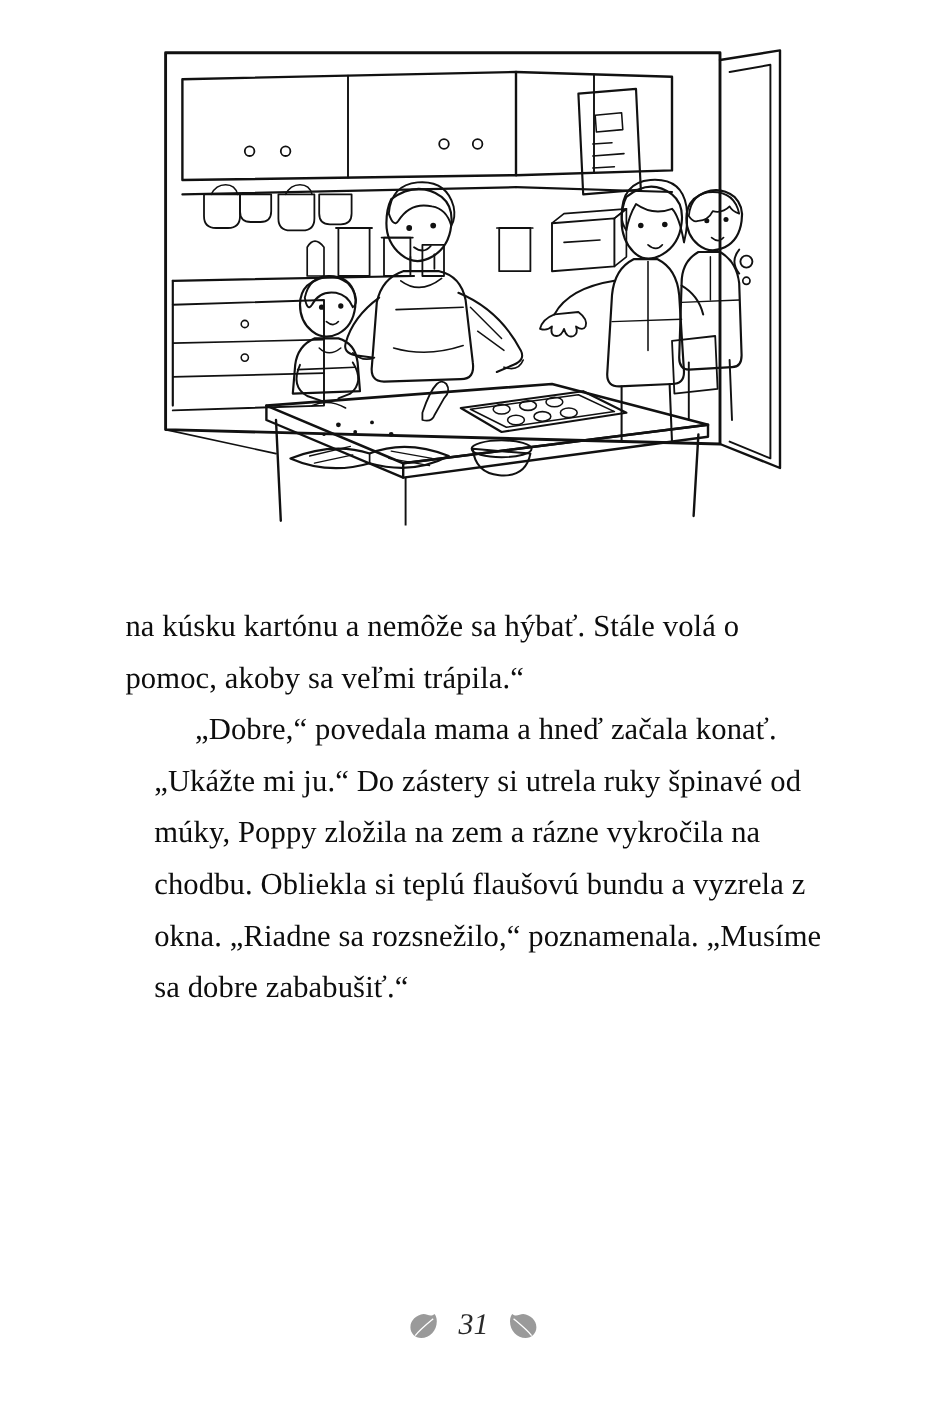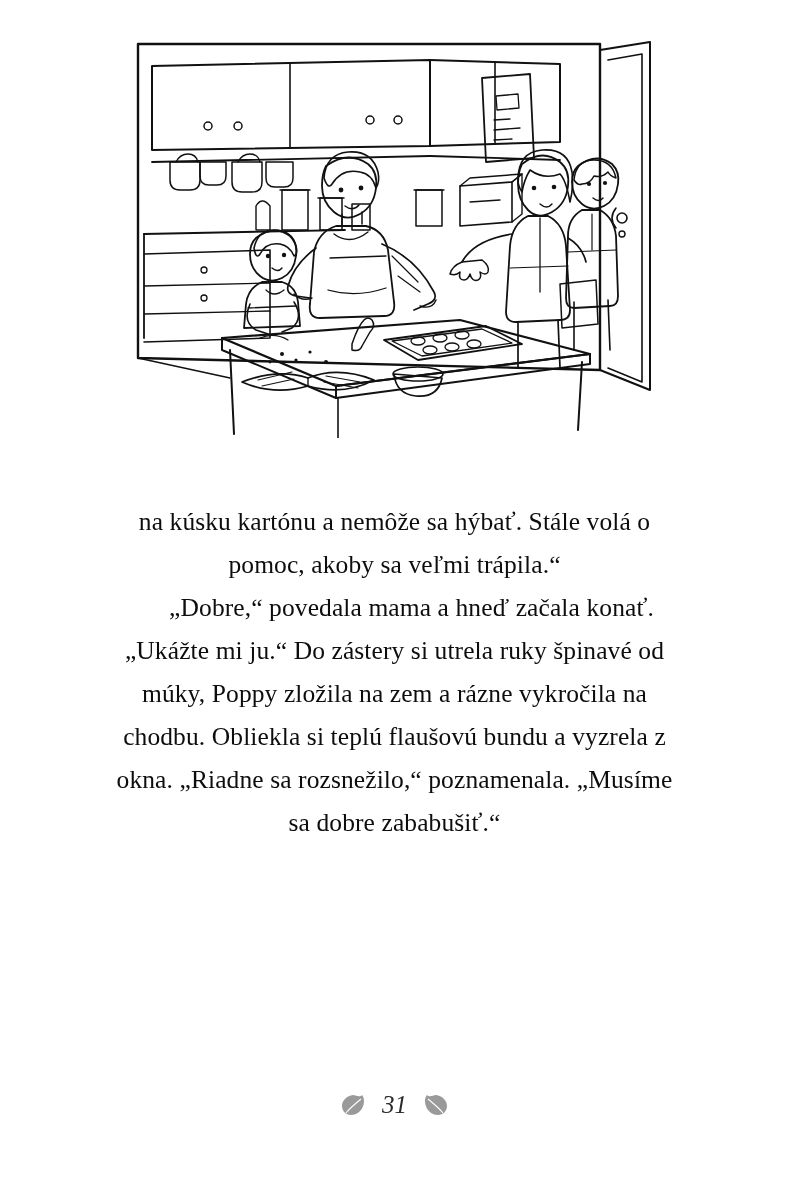--- a/index.html
+++ b/index.html
@@ -39,24 +39,24 @@
     margin: 62px auto 0 auto;
     width: 580px;
     font-size: 25.5px;
     line-height: 43px;
     color: #0d0d0d;
     text-align: left;
     letter-spacing: 0.1px;
   }
   .para {
     margin: 0;
-    text-align: center;
   }
   .para + .para {
     text-indent: 34px;
+    margin-left: 24px;
   }
 
   
   .footer {
     position: absolute;
     left: 0;
     right: 0;
     bottom: 62px;
     display: flex;
     align-items: center;

